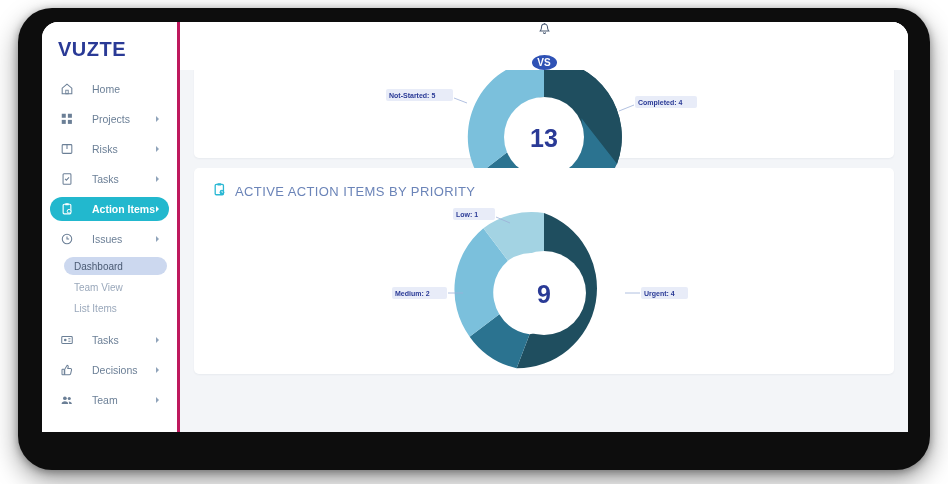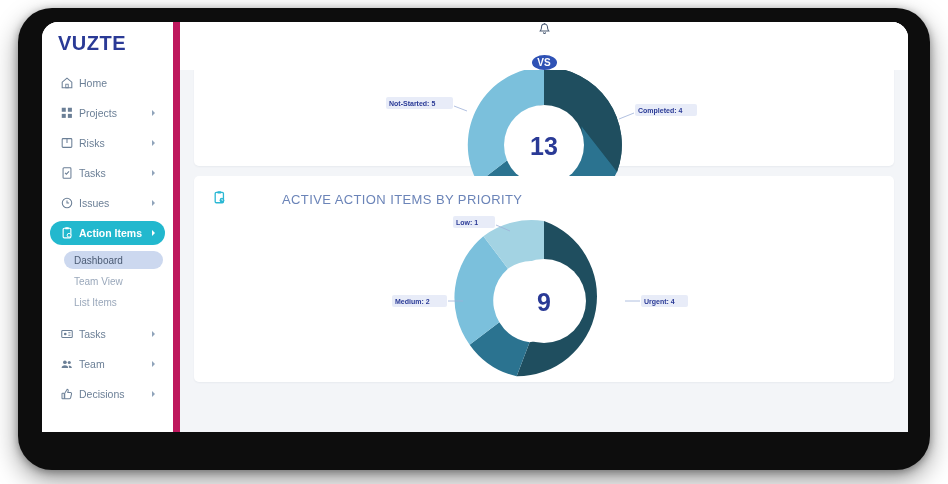--- a/index.html
+++ b/index.html
@@ -26,40 +26,40 @@
     background: #ffffff;
     border-radius: 16px 16px 0 0;
     overflow: hidden;
   }
 
   
   #sidebar {
     position: absolute; left: 0; top: 0;
     width: 138px; height: 410px;
     background: #ffffff;
-    border-right: 7px solid #be185d;
-    padding-top: 10px;
+    border-right: 3px solid #be185d;
+    padding-top: 16px;
   }
   #logo {
     font-size: 20px; font-weight: bold;
     color: #2a3a96; letter-spacing: 0.5px;
     padding: 0 0 16px 16px;
   }
   .nav-item {
     position: relative;
     display: flex; align-items: center;
     height: 24px; margin: 0 8px 6px 8px;
     padding-left: 10px;
     border-radius: 12px;
     cursor: pointer;
   }
   .nav-item .ic { width: 16px; height: 14px; flex: 0 0 16px; }
   .nav-item .lbl {
     font-size: 10.5px; color: #6b7f96;
-    margin-left: 3px; white-space: nowrap;
+    margin-left: 16px; white-space: nowrap;
   }
   .nav-item .caret {
     position: absolute; right: 10px; top: 50%;
     transform: translateY(-50%);
     width: 0; height: 0;
     border-left: 3.5px solid #8fa3ba;
     border-top: 3px solid transparent;
     border-bottom: 3px solid transparent;
   }
   .nav-item.active { background: #22b8ce; }
@@ -96,34 +96,34 @@
     width: 728px; height: 410px;
     background: #f3f5f8;
     padding: 0 14px;
   }
   .card {
     background: #ffffff;
     border-radius: 5px;
     position: relative;
     box-shadow: 0 1px 2px rgba(20,40,80,0.05);
   }
-  #card-overview { height: 136px; margin-top: 8px; }
+  #card-overview { height: 136px; margin-top: 0; }
   #card-priority { height: 206px; margin-top: 10px; }
 
   .card-title-overlay {
     position: absolute; top: 8px; left: 0; width: 100%;
     text-align: center;
     font-size: 11px; font-weight: bold; color: #2c3e66;
   }
   .card-header {
     display: flex; align-items: center; gap: 8px;
     padding: 14px 0 0 18px;
   }
   .card-header .htxt {
-    font-size: 13px; color: #6b84b8; letter-spacing: 0.4px; margin-left: 47px;
+    font-size: 13px; color: #6b84b8; letter-spacing: 0.4px;
   }
 
   
   .donut-wrap { position: relative; width: 100%; }
   .donut-wrap svg { display: block; margin: 0 auto; overflow: visible; }
   .center-num {
     font-size: 25px; font-weight: bold; fill: #2a3a96;
     text-anchor: middle; dominant-baseline: central;
   }
   .seg-label {
@@ -180,40 +180,40 @@
       <span class="ic">
         <svg viewBox="0 0 16 16" width="14" height="14">
             <rect x="3.5" y="2" width="9" height="12" rx="1" fill="none" stroke="#6b7f96" stroke-width="1.2"></rect>
             <path d="M5.8 7.8l1.5 1.6 3-3.3" fill="none" stroke="#6b7f96" stroke-width="1.2"></path>
           </svg>
       </span>
       <span class="lbl">Tasks</span>
       <span class="caret"></span>
     </div>
 
-    <div class="nav-item">
-      <span class="ic">
-        <svg viewBox="0 0 16 16" width="14" height="14">
-            <circle cx="8" cy="8" r="5.4" fill="none" stroke="#6b7f96" stroke-width="1.2"></circle>
-            <path d="M8 5.2V8h2.4" fill="none" stroke="#6b7f96" stroke-width="1.2"></path>
-          </svg>
-      </span>
-      <span class="lbl">Issues</span>
-      <span class="caret"></span>
-    </div>
-
     <div class="nav-item active">
       <span class="ic">
         <svg viewBox="0 0 16 16" width="14" height="14">
             <rect x="3.6" y="2.6" width="8.8" height="11" rx="1.2" fill="none" stroke="#ffffff" stroke-width="1.3"></rect>
             <rect x="6" y="1.3" width="4" height="2.4" rx="0.6" fill="#ffffff"></rect>
             <circle cx="10.4" cy="10.6" r="2.2" fill="#22b8ce" stroke="#ffffff" stroke-width="1.1"></circle>
           </svg>
       </span>
       <span class="lbl">Action Items</span>
+      <span class="caret"></span>
+    </div>
+
+    <div class="nav-item">
+      <span class="ic">
+        <svg viewBox="0 0 16 16" width="14" height="14">
+            <circle cx="8" cy="8" r="5.4" fill="none" stroke="#6b7f96" stroke-width="1.2"></circle>
+            <path d="M8 5.2V8h2.4" fill="none" stroke="#6b7f96" stroke-width="1.2"></path>
+          </svg>
+      </span>
+      <span class="lbl">Issues</span>
       <span class="caret"></span>
     </div>
 
     <div class="sub-item selected">
       <span>Dashboard</span>
     </div>
     <div class="sub-item">
       <span>Team View</span>
     </div>
     <div class="sub-item">
@@ -232,38 +232,38 @@
           </svg>
       </span>
       <span class="lbl">Tasks</span>
       <span class="caret"></span>
     </div>
 
 
     <div class="nav-item">
       <span class="ic">
         <svg viewBox="0 0 16 16" width="14" height="14">
+            <path d="M5.4 13.4V7.2l2.8-4.6c.9 0 1.4.7 1.2 1.6l-.5 2.1h3.1c.9 0 1.4.8 1.2 1.6l-1 4.3c-.1.7-.7 1.2-1.4 1.2z" fill="none" stroke="#6b7f96" stroke-width="1.15"></path>
+            <rect x="2.3" y="7.2" width="2.6" height="6.2" rx="0.6" fill="none" stroke="#6b7f96" stroke-width="1.15"></rect>
+          </svg>
+      </span>
+      <span class="lbl">Decisions</span>
+      <span class="caret"></span>
+    </div>
+
+    <div class="nav-item">
+      <span class="ic">
+        <svg viewBox="0 0 16 16" width="14" height="14">
             <circle cx="5.6" cy="6" r="2.1" fill="#6b7f96"></circle>
             <circle cx="10.6" cy="6.3" r="1.8" fill="#6b7f96"></circle>
             <path d="M1.8 12.6c0-2 1.7-3.1 3.8-3.1s3.8 1.1 3.8 3.1z" fill="#6b7f96"></path>
             <path d="M10 9.6c2 0 3.6 1 3.6 3h-3z" fill="#6b7f96"></path>
           </svg>
       </span>
       <span class="lbl">Team</span>
-      <span class="caret"></span>
-    </div>
-
-    <div class="nav-item">
-      <span class="ic">
-        <svg viewBox="0 0 16 16" width="14" height="14">
-            <path d="M5.4 13.4V7.2l2.8-4.6c.9 0 1.4.7 1.2 1.6l-.5 2.1h3.1c.9 0 1.4.8 1.2 1.6l-1 4.3c-.1.7-.7 1.2-1.4 1.2z" fill="none" stroke="#6b7f96" stroke-width="1.15"></path>
-            <rect x="2.3" y="7.2" width="2.6" height="6.2" rx="0.6" fill="none" stroke="#6b7f96" stroke-width="1.15"></rect>
-          </svg>
-      </span>
-      <span class="lbl">Decisions</span>
       <span class="caret"></span>
     </div>
 
   </nav>
 
   <main id="content">
 
     <section class="card" id="card-overview">
       <div class="card-title-overlay">Action Items Dashboard</div>
 

